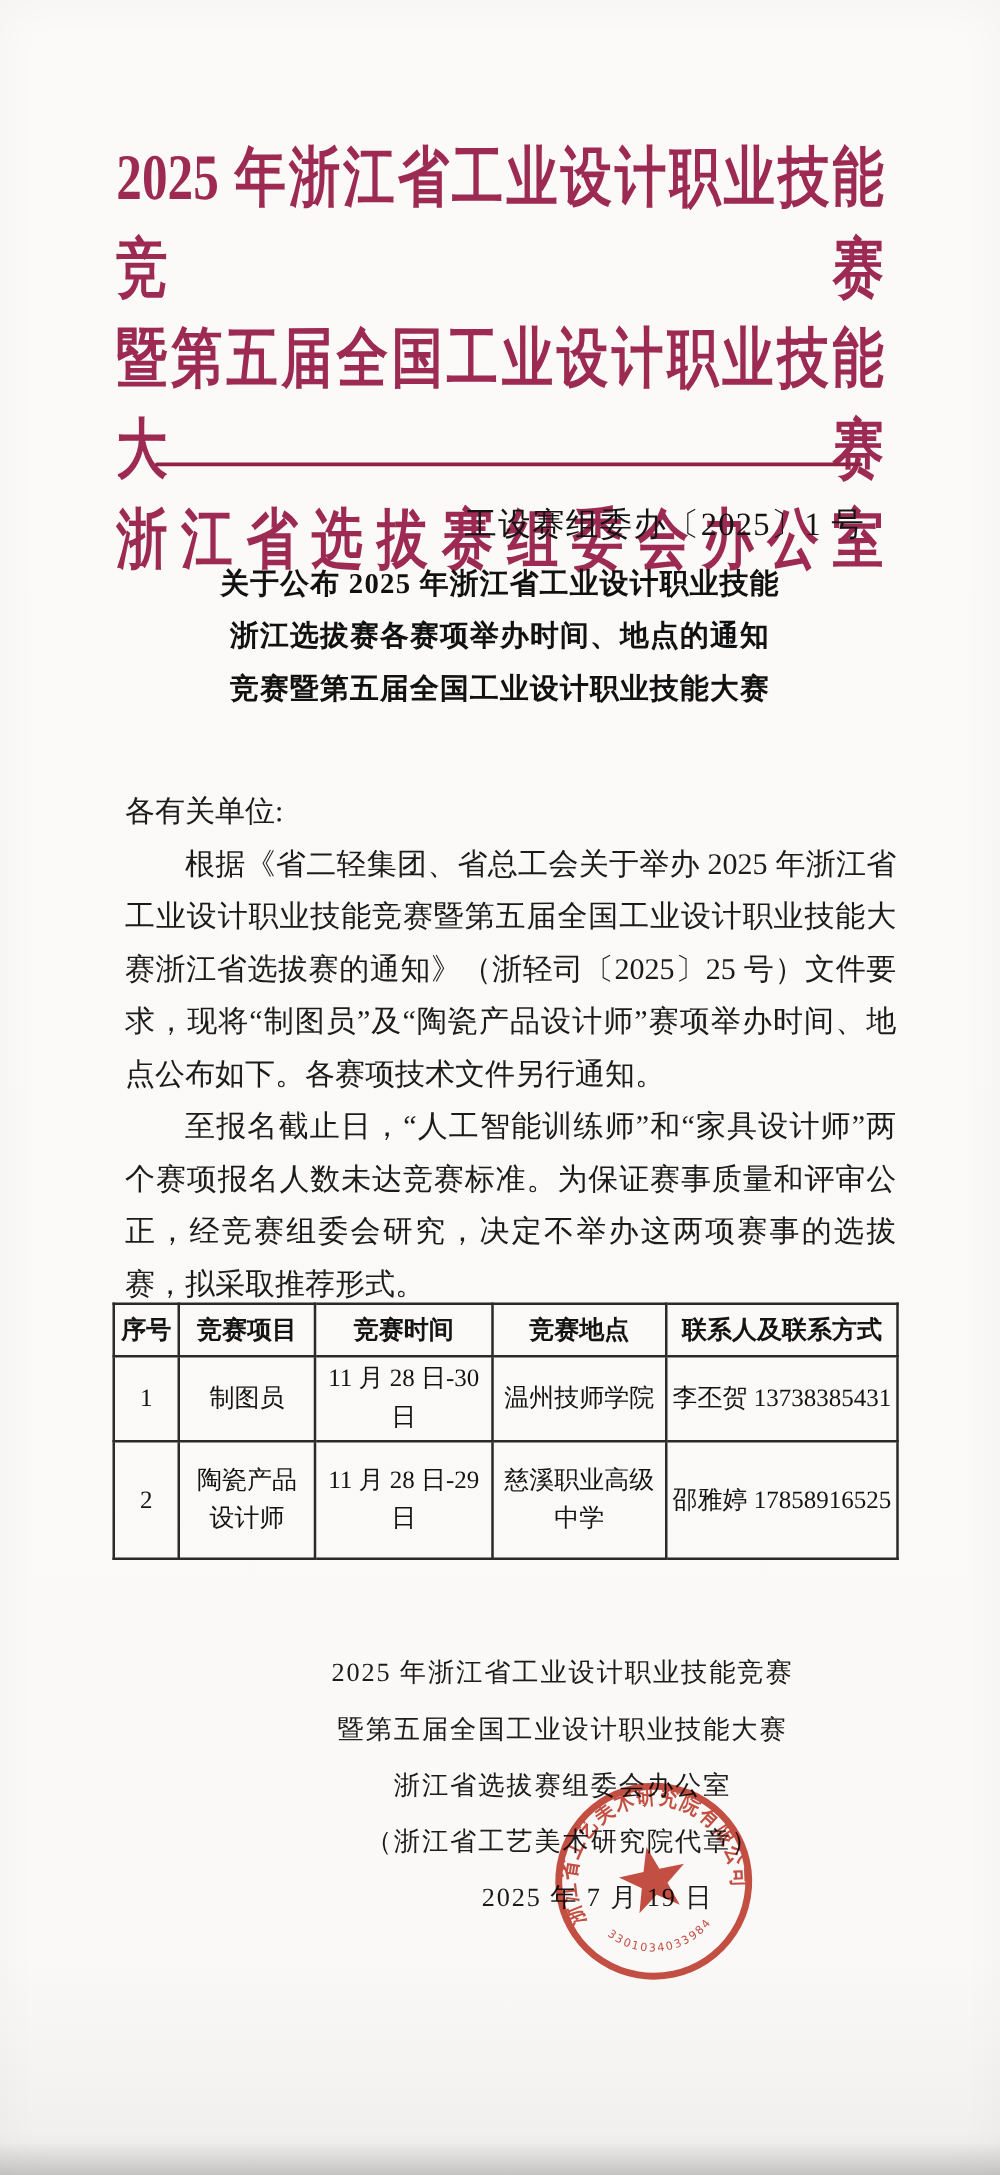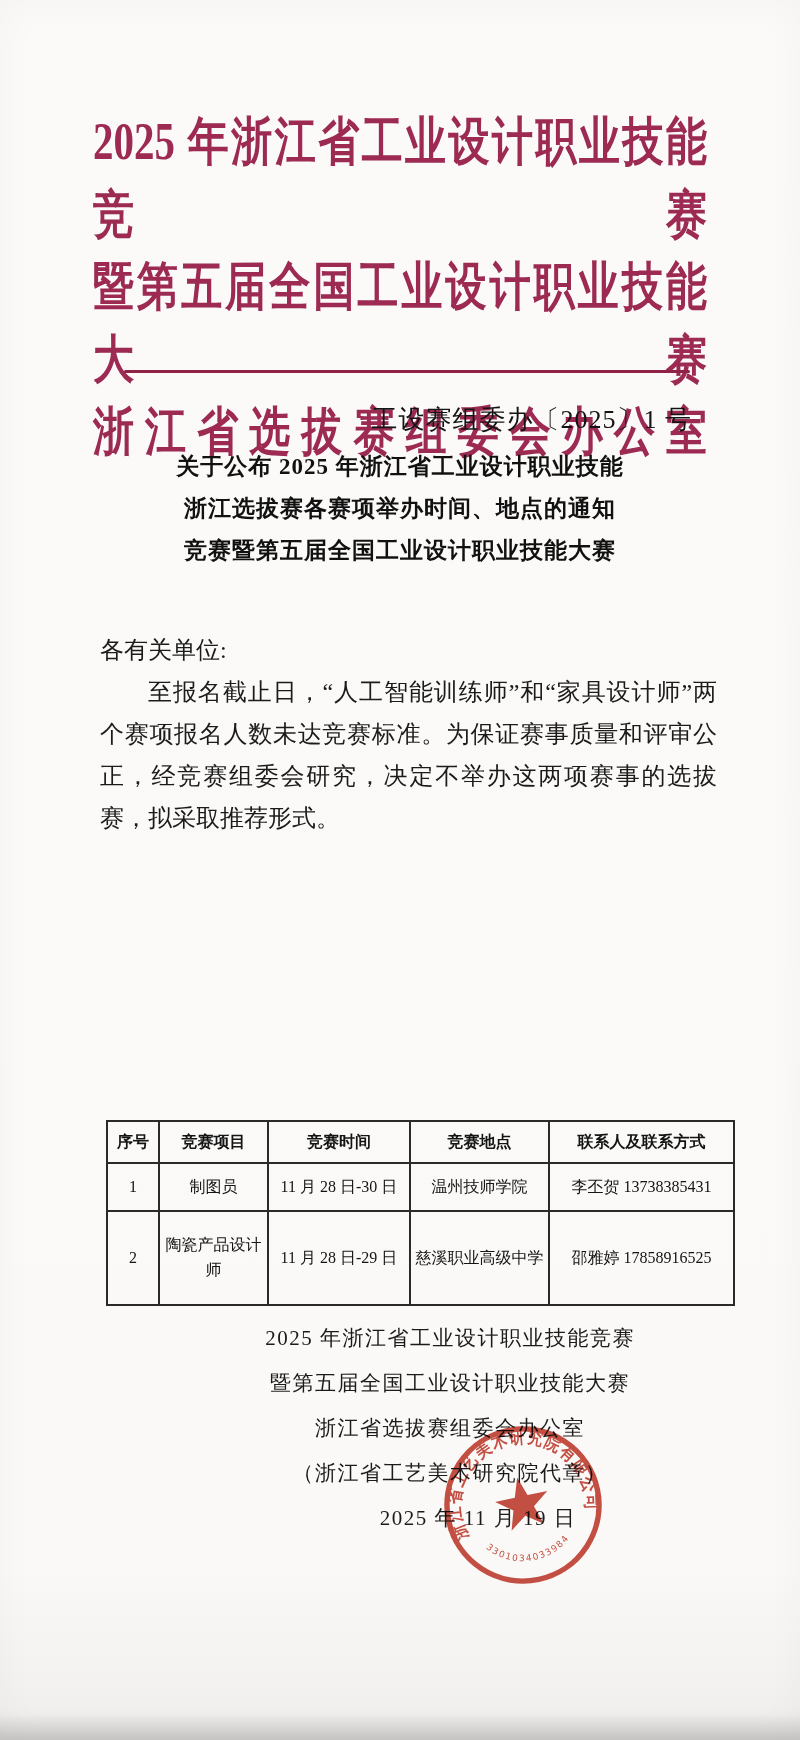--- a/index.html
+++ b/index.html
@@ -36,23 +36,23 @@
   
   .body-text{
     position:absolute;top:629px;left:100px;width:617px;
     font-size:24px;line-height:42px;text-align:justify;
     text-justify:inter-character;color:#1b1b1b;
   }
   .body-text p{margin:0;}
   .body-text p.para{text-indent:2em;}
   
   table.schedule{
-    position:absolute;top:1120px;left:90px;width:629px;
+    position:absolute;top:1042px;left:90px;width:629px;
     border-collapse:collapse;table-layout:fixed;
-    font-size:16px;color:#141414;text-align:center;margin-left:16px;
+    font-size:20px;color:#141414;text-align:center;
   }
   table.schedule td,table.schedule th{
     border:2px solid #2a2a2a;padding:2px 4px;vertical-align:middle;
     font-weight:normal;line-height:1.55;
   }
   table.schedule th{font-weight:bold;}
   tr.r-head{height:42px;}
   tr.r-one{height:48px;}
   tr.r-two{height:94px;}
   
@@ -90,20 +90,21 @@
   <div class="doc-number">工设赛组委办〔2025〕1 号</div>
 
   <div class="doc-title">
     <div>关于公布 2025 年浙江省工业设计职业技能</div>
     <div>浙江选拔赛各赛项举办时间、地点的通知</div>
     <div>竞赛暨第五届全国工业设计职业技能大赛</div>
   </div>
 
   <div class="body-text">
     <p class="salutation">各有关单位:</p>
+    <p class="para">根据《省二轻集团、省总工会关于举办 2025 年浙江省工业设计职业技能竞赛暨第五届全国工业设计职业技能大赛浙江省选拔赛的通知》（浙轻司〔2025〕25 号）文件要求，现将“制图员”及“陶瓷产品设计师”赛项举办时间、地点公布如下。各赛项技术文件另行通知。</p>
     <p class="para">至报名截止日，“人工智能训练师”和“家具设计师”两个赛项报名人数未达竞赛标准。为保证赛事质量和评审公正，经竞赛组委会研究，决定不举办这两项赛事的选拔赛，拟采取推荐形式。</p>
   </div>
 
   <table class="schedule">
     <colgroup>
       <col style="width:8.3%">
         <col style="width:17.4%">
         <col style="width:22.6%">
       <col style="width:22.2%">
         <col style="width:29.5%">
@@ -131,21 +132,21 @@
         <td>邵雅婷 17858916525</td>
       </tr>
     </tbody>
   </table>
 
   <div class="signature">
     <div>2025 年浙江省工业设计职业技能竞赛</div>
     <div>暨第五届全国工业设计职业技能大赛</div>
     <div>浙江省选拔赛组委会办公室</div>
     <div>（浙江省工艺美术研究院代章）</div>
-    <div class="date-line">2025 年 11 月 19 日</div>
+    <div class="date-line">2025 年 7 月 19 日</div>
   </div>
 
   <svg class="seal" viewBox="0 0 170 170">
     <defs>
       <path id="sealRimArc" d="M 25,105 A 63 63 0 1 1 145,105" fill="none"></path>
       <path id="sealCodeArc" d="M 35,113 A 58.4 58.4 0 0 0 135,113" fill="none"></path>
     </defs>
     <circle cx="85" cy="85" r="76" fill="none" stroke-width="5.5" style="stroke: rgb(192, 57, 43);"></circle>
     <polygon points="85,57 91.5,76.1 111.6,76.3 95.5,88.4 101.5,107.7 85,96 68.5,107.7 74.5,88.4 58.4,76.3 78.5,76.1" style="fill: rgb(192, 57, 43);"></polygon>
     <text font-size="18.5" font-weight="bold" letter-spacing="2" font-family="Liberation Serif, DejaVu Serif, serif" style="fill: rgb(192, 57, 43);">

